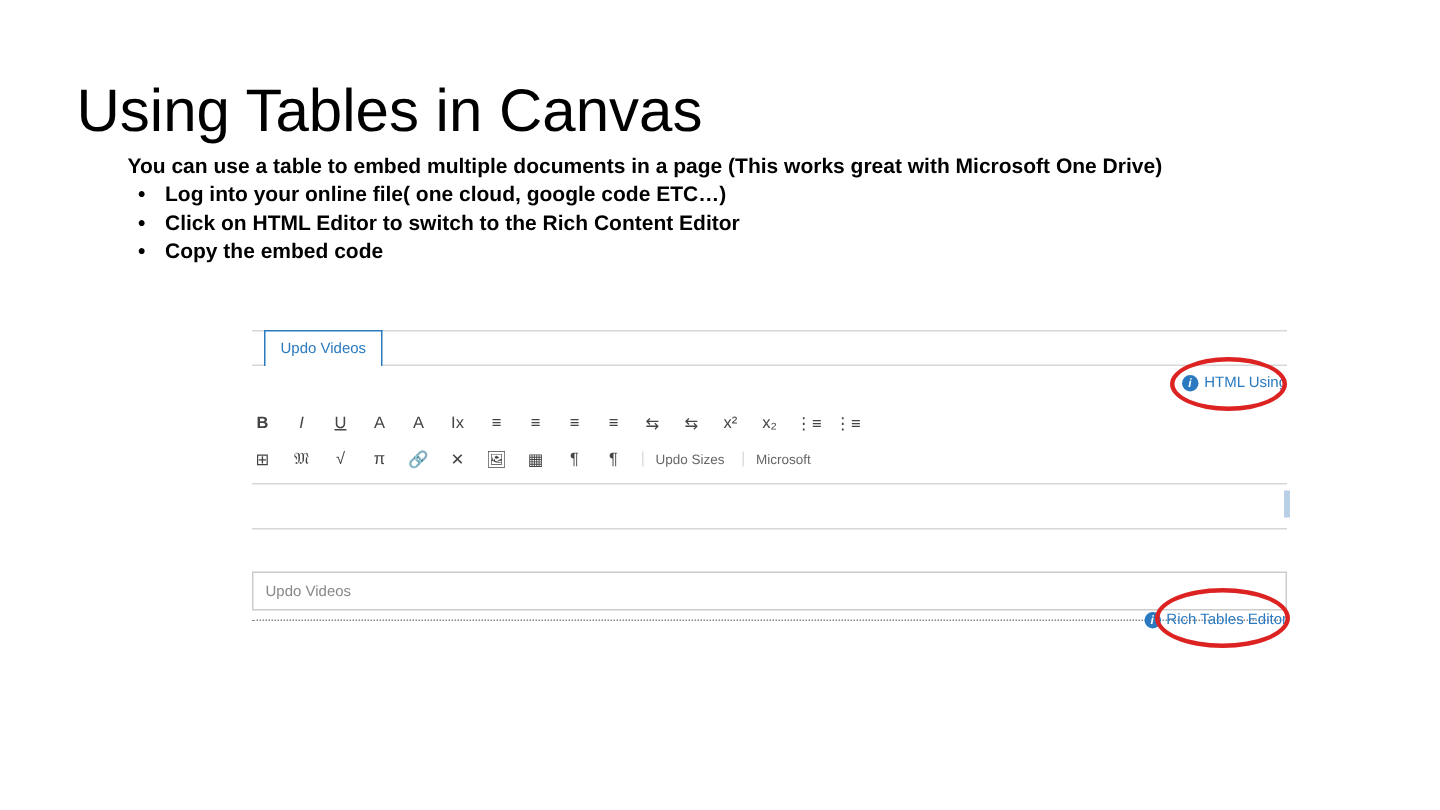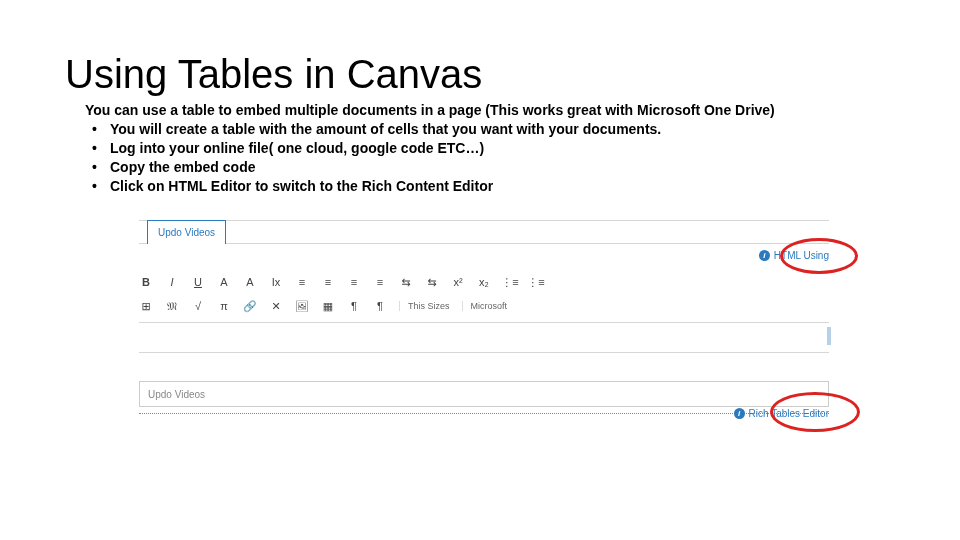--- a/index.html
+++ b/index.html
@@ -1,23 +1,23 @@
 <!DOCTYPE html>
 <html><head>
 <meta charset="utf-8">
 <style>
   * { box-sizing: border-box; margin: 0; padding: 0; }
   html, body { width: 960px; height: 540px; background: #fff; font-family: "Segoe UI", Arial, sans-serif; color: #000; }
   .slide { position: relative; width: 960px; height: 540px; }
-  .title { position: absolute; left: 65px; top: 52px; font-size: 40px; font-weight: 400; font-family: "Segoe UI Light", "Segoe UI", sans-serif; }
+  .title { position: absolute; left: 51px; top: 52px; font-size: 40px; font-weight: 400; font-family: "Segoe UI Light", "Segoe UI", sans-serif; }
   .desc { position: absolute; left: 85px; top: 102px; font-size: 14px; font-weight: 700; }
   .bullets { position: absolute; left: 88px; top: 120px; font-size: 14px; font-weight: 600; list-style: none; }
   .bullets li { padding-left: 22px; position: relative; line-height: 1.35; }
   .bullets li::before { content: "•"; position: absolute; left: 4px; top: 0; }
-  .screenshot { position: absolute; left: 139px; top: 220px; width: 690px; text-align: center; }
+  .screenshot { position: absolute; left: 168px; top: 220px; width: 690px; text-align: center; }
   .row-top { border-top: 1px solid #d7d7d7; border-bottom: 1px solid #d7d7d7; height: 24px; display: flex; align-items: center; }
   .tab { border: 1px solid #2b7abf; border-bottom: none; height: 24px; display: inline-flex; align-items: center; padding: 0 10px; font-size: 10px; color: #2b7abf; background: #fff; margin-left: 8px; margin-top: -1px; }
   .html-editor { position: absolute; right: 0; top: 30px; font-size: 10px; color: #2b7abf; display: flex; align-items: center; gap: 4px; }
   .info-badge { width: 11px; height: 11px; border-radius: 50%; background: #2b7abf; color: #fff; font-size: 8px; font-weight: bold; display: inline-flex; align-items: center; justify-content: center; font-style: italic; }
   .toolbar { margin-top: 24px; border-bottom: 1px solid #d7d7d7; padding: 4px 0 6px 0; }
   .tool-row { display: flex; align-items: center; gap: 12px; height: 20px; font-size: 11px; color: #555; }
   .tool-row + .tool-row { margin-top: 4px; }
   .tb { width: 14px; height: 14px; display: inline-flex; align-items: center; justify-content: center; color: #444; }
   .sel { font-size: 9px; color: #666; border-left: 1px solid #ddd; padding-left: 8px; }
   .content-area { height: 30px; border-bottom: 1px solid #d7d7d7; position: relative; }
@@ -30,24 +30,23 @@
   .circle.c1 { left: 780px; top: 238px; width: 78px; height: 36px; }
   .circle.c2 { left: 770px; top: 392px; width: 90px; height: 40px; }
 </style>
 </head>
 <body>
 
 <div class="slide">
   <h1 class="title">Using Tables in Canvas</h1>
   <p class="desc">You can use a table to embed multiple documents in a page (This works great with Microsoft One Drive)</p>
   <ul class="bullets">
-    <li>You will create a table with the amount of cells that you want with your documents.</li>
     <li>Log into your online file( one cloud, google code ETC…)</li>
+    <li>Click on HTML Editor to switch to the Rich Content Editor</li>
     <li>Copy the embed code</li>
-    <li>Click on HTML Editor to switch to the Rich Content Editor</li>
   </ul>
 
   <div class="screenshot">
     <div class="row-top">
       <span class="tab">Updo Videos</span>
     </div>
     <div class="html-editor">
       <span class="info-badge">i</span>
       <span>HTML Using</span>
     </div>
@@ -75,21 +74,21 @@
         <span class="tb">⊞</span>
         <span class="tb">𝔐</span>
         <span class="tb">√</span>
         <span class="tb">π</span>
         <span class="tb">🔗</span>
         <span class="tb">✕</span>
         <span class="tb">🖼</span>
         <span class="tb">▦</span>
         <span class="tb">¶</span>
         <span class="tb">¶</span>
-        <span class="sel">This Sizes</span>
+        <span class="sel">Updo Sizes</span>
         <span class="sel">Microsoft</span>
       </div>
     </div>
     <div class="content-area">
       <div class="handle"></div>
     </div>
     <div class="gap"></div>
 
     <div class="input-row">
       <span>Updo Videos</span>

